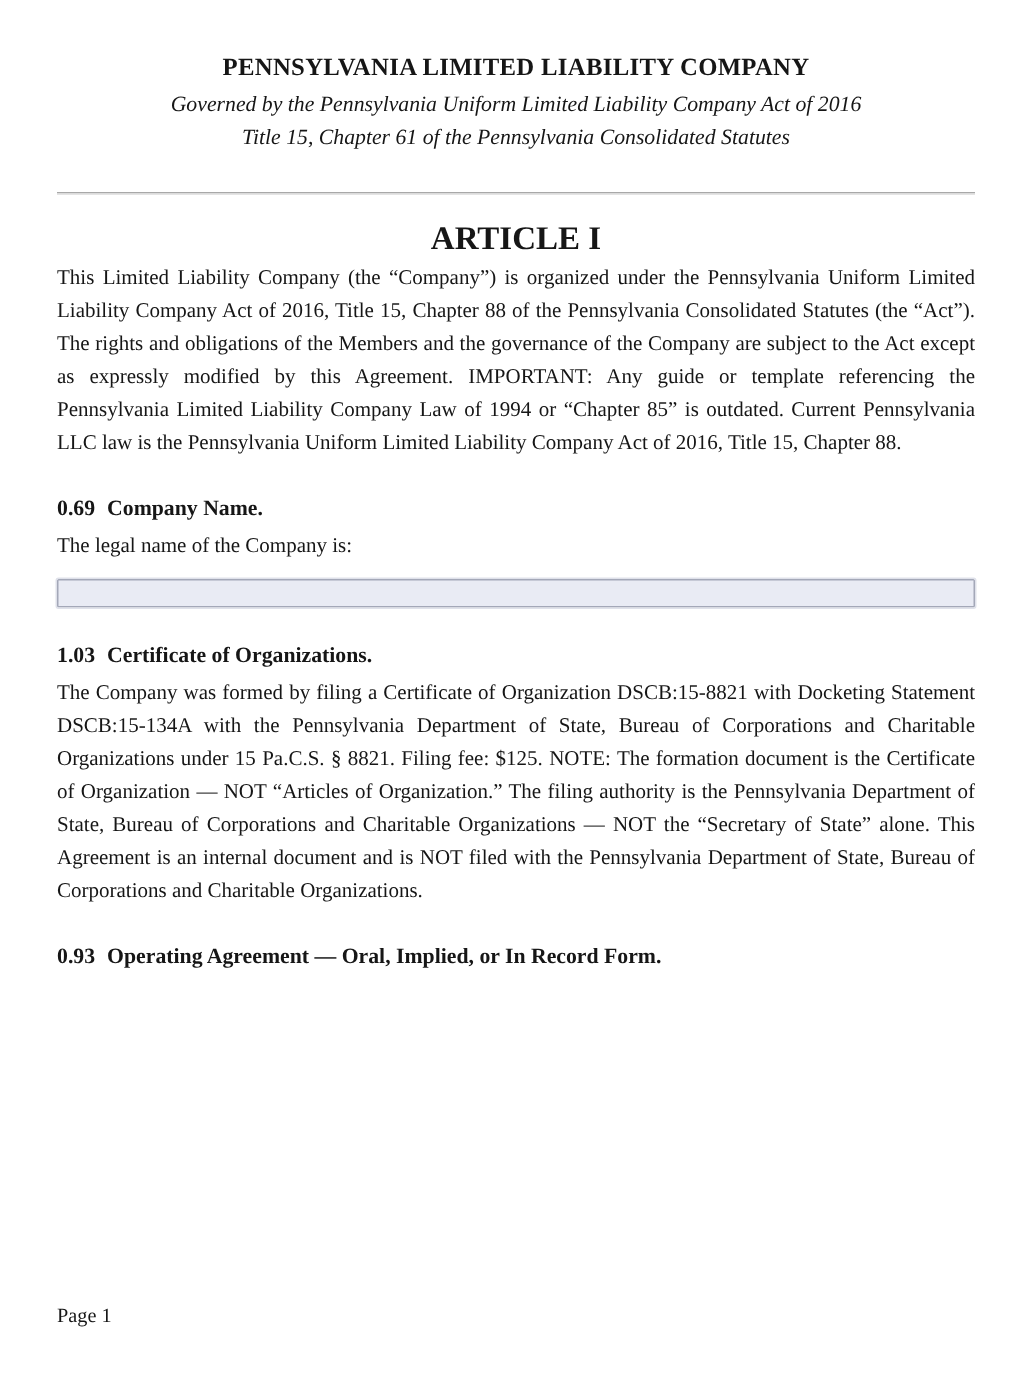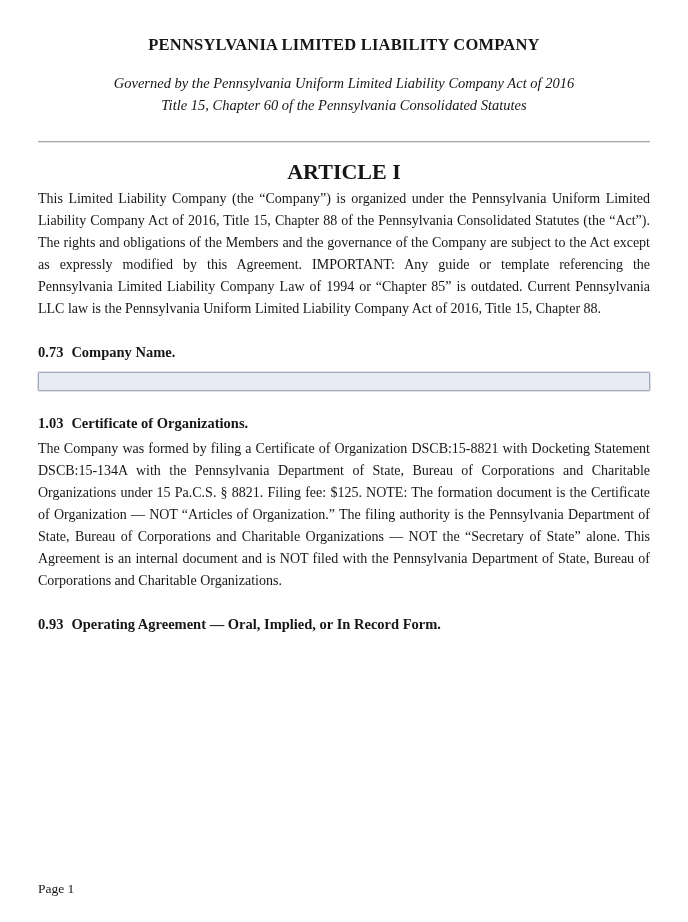--- a/index.html
+++ b/index.html
@@ -7,38 +7,38 @@
   body {
     font-family: "Liberation Serif", serif;
     color: #161616;
     width: 688px;
     height: 922px;
     overflow: hidden;
   }
   .page {
     width: 688px;
     height: 922px;
-    padding: 33px 38px 24px 38px;
+    padding: 33px 38px 36px 38px;
     display: flex;
     flex-direction: column;
     background: #ffffff;
   }
   .doc-title {
     text-align: center;
     font-weight: bold;
     font-size: 16.5px;
     line-height: 23px;
     letter-spacing: 0.2px;
   }
   .doc-subtitle {
     text-align: center;
     font-style: italic;
     font-size: 14.5px;
     line-height: 22px;
-    margin-top: 16px;
+    margin-top: 3px;
   }
   .divider {
     border: 0;
     border-top: 1px solid #a8a8a8;
     border-bottom: 1px solid #e4e4e4;
     margin-top: 25px;
     width: 100%;
   }
   .article-heading {
     text-align: center;
@@ -83,31 +83,32 @@
     line-height: 18px;
   }
 </style>
 </head>
 <body>
 
 <div class="page">
 
   <div class="doc-title">PENNSYLVANIA LIMITED LIABILITY COMPANY</div>
   <div class="doc-subtitle">Governed by the Pennsylvania Uniform Limited Liability Company Act of 2016</div>
-  <div class="doc-subtitle" style="margin-top:0;">Title 15, Chapter 60 of the Pennsylvania Consolidated Statutes</div>
+  <div class="doc-subtitle" style="margin-top:0;">Title 15, Chapter 61 of the Pennsylvania Consolidated Statutes</div>
 
   <hr class="divider">
 
   <div class="article-heading">ARTICLE I</div>
 
   <p class="section-body">This Limited Liability Company (the “Company”) is organized under the Pennsylvania Uniform Limited Liability Company Act of 2016, Title 15, Chapter 88 of the Pennsylvania Consolidated Statutes (the “Act”). The rights and obligations of the Members and the governance of the Company are subject to the Act except as expressly modified by this Agreement. IMPORTANT: Any guide or template referencing the Pennsylvania Limited Liability Company Law of 1994 or “Chapter 85” is outdated. Current Pennsylvania LLC law is the Pennsylvania Uniform Limited Liability Company Act of 2016, Title 15, Chapter 88.</p>
 
   <div class="section-heading">
-    <span class="sec-num">0.73</span><span>Company Name.</span>
+    <span class="sec-num">0.69</span><span>Company Name.</span>
   </div>
+  <p class="section-body">The legal name of the Company is:</p>
   <input type="text" class="name-field" value="" style="">
 
   <div class="section-heading">
     <span class="sec-num">1.03</span><span>Certificate of Organizations.</span>
   </div>
   <p class="section-body">The Company was formed by filing a Certificate of Organization DSCB:15-8821 with Docketing Statement DSCB:15-134A with the Pennsylvania Department of State, Bureau of Corporations and Charitable Organizations under 15 Pa.C.S. § 8821. Filing fee: $125. NOTE: The formation document is the Certificate of Organization — NOT “Articles of Organization.” The filing authority is the Pennsylvania Department of State, Bureau of Corporations and Charitable Organizations — NOT the “Secretary of State” alone. This Agreement is an internal document and is NOT filed with the Pennsylvania Department of State, Bureau of Corporations and Charitable Organizations.</p>
 
   <div class="section-heading">
     <span class="sec-num">0.93</span><span>Operating Agreement — Oral, Implied, or In Record Form.</span>
   </div>

